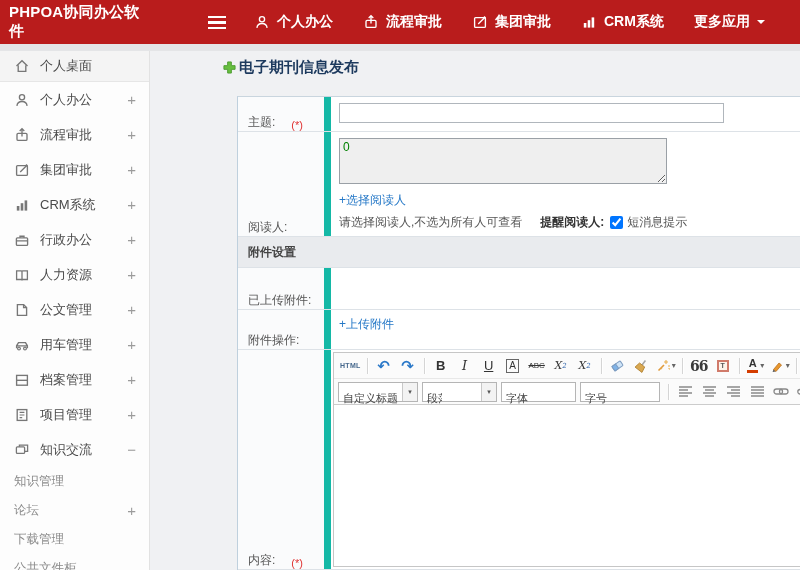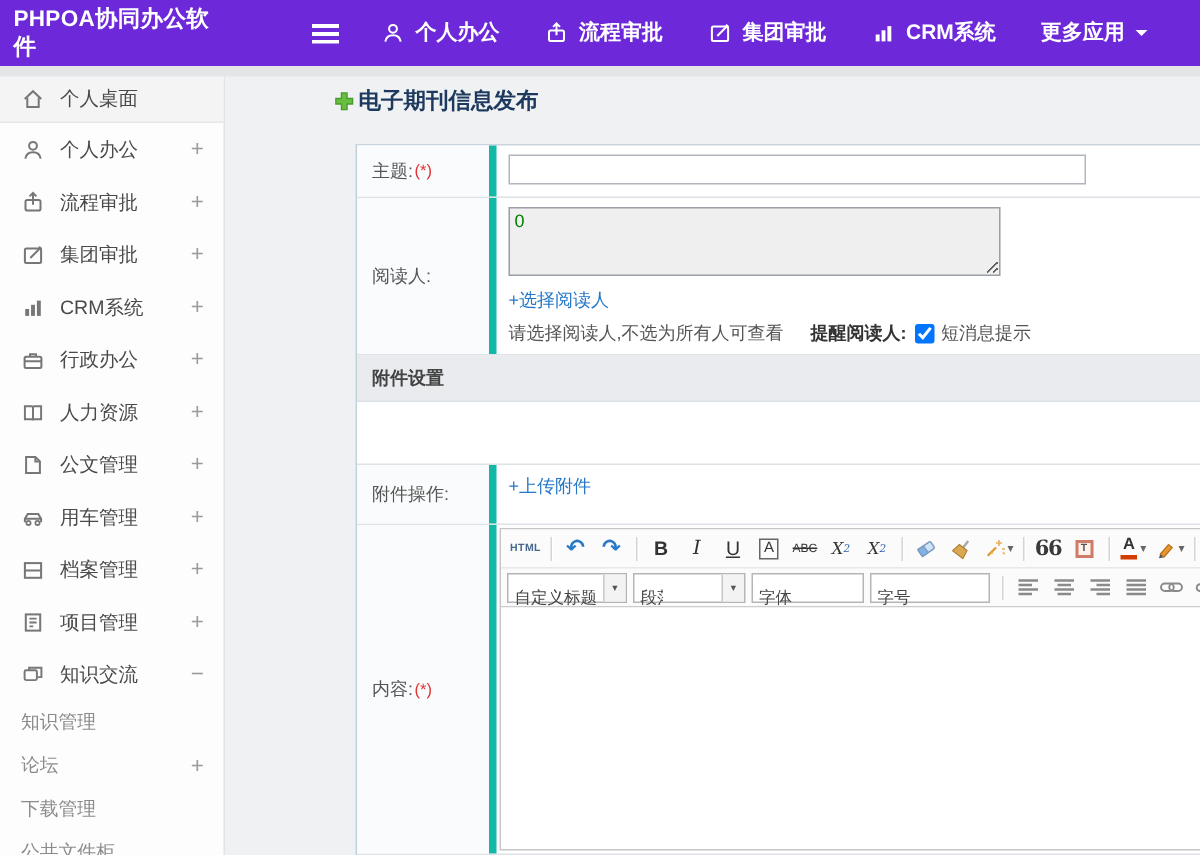--- a/index.html
+++ b/index.html
@@ -1,20 +1,20 @@
 <!DOCTYPE html>
 <html><head>
 <meta charset="utf-8">
 <style>
   html,body{margin:0;padding:0;}
   body{font-family:"Liberation Sans","DejaVu Sans",sans-serif;background:#fff;}
   #page{position:relative;width:800px;height:570px;overflow:hidden;background:#f0f1f3;}
 
   
-  .header{position:absolute;left:0;top:0;width:800px;height:44px;background:#6d28d9;color:#fff;display:flex;align-items:center;z-index:5;}
+  .header{position:absolute;left:0;top:0;width:800px;height:44px;background:#b91c1c;color:#fff;display:flex;align-items:center;z-index:5;}
   .logo{width:150px;box-sizing:border-box;padding-left:9px;font-size:15px;font-weight:bold;letter-spacing:.2px;}
   .burger{margin-left:58px;width:18px;height:13px;cursor:pointer;
           background:repeating-linear-gradient(180deg,#fff 0 2.4px,rgba(0,0,0,0) 2.4px 5.3px);}
   .nav{display:flex;align-items:center;gap:30px;margin-left:28px;}
   .nav-item{display:flex;align-items:center;gap:7px;font-size:14px;font-weight:bold;cursor:pointer;white-space:nowrap;}
   .caret-down{width:0;height:0;border:4px solid transparent;border-top-color:#fff;margin-top:4px;}
   .hdr-shadow{position:absolute;left:0;top:44px;width:800px;height:7px;background:#e4e5e7;z-index:4;}
 
   
   .sidebar{position:absolute;left:0;top:51px;width:150px;height:519px;background:#fdfdfd;border-right:1px solid #e2e2e2;box-sizing:border-box;overflow:hidden;z-index:3;}
@@ -25,22 +25,22 @@
   .sb-sub .sb-item{height:29px;color:#8b8b8b;font-size:12.5px;}
 
   
   .page-title{position:absolute;left:223px;top:58px;display:flex;align-items:center;gap:3px;z-index:2;}
   .page-title .txt{font-size:15px;font-weight:bold;color:#1d3a5e;}
 
   .form-table{position:absolute;left:237px;top:96px;width:600px;height:474px;background:#fff;
               border-top:1px solid #c9d5de;border-left:1px solid #bfd0dd;box-sizing:border-box;
               display:flex;flex-direction:column;z-index:2;}
   .frow{display:flex;border-bottom:1px solid #dde2e7;box-sizing:border-box;}
-  .flabel{width:93px;min-width:93px;box-sizing:border-box;background:#fafbfc;border-right:5px solid #14b8a6;
-          padding-left:10px;display:flex;align-items:center;gap:1px;font-size:12px;color:#555;}
+  .flabel{width:93px;min-width:93px;box-sizing:border-box;background:#fafbfc;border-right:7px solid #14b8a6;
+          padding-left:10px;display:flex;align-items:flex-end;gap:16px;font-size:12px;color:#555;}
   .fcontent{flex:1;box-sizing:border-box;padding:6px 8px;font-size:12px;color:#555;min-width:0;}
   .req{color:#e03333;font-size:11px;}
   .row-subject{height:35px;}
   .row-readers{height:105px;}
   .row-bar{height:31px;background:#e9ebee;align-items:center;padding-left:10px;font-size:12px;font-weight:bold;color:#444;}
   .row-uploaded{height:42px;}
   .row-attop{height:40px;}
   .row-content{flex:1;}
   .subject-input{width:385px;height:20px;border:1px solid #b0b6bc;background:#fff;box-sizing:border-box;padding:0 4px;font-size:12px;}
   .readers-ta{width:328px;height:46px;border:1px solid #9aa0a6;background:#efefef;color:#008000;font-size:12px;
@@ -283,20 +283,23 @@
           <span>短消息提示</span>
         </div>
       </div>
     </div>
 
     <div class="frow row-bar">
       <span>附件设置</span>
     </div>
 
     <div class="frow row-uploaded">
+      <div class="flabel">
+        <span>已上传附件:</span>
+      </div>
       <div class="fcontent"></div>
     </div>
 
     <div class="frow row-attop">
       <div class="flabel">
         <span>附件操作:</span>
       </div>
       <div class="fcontent">
         <a class="link">+上传附件</a>
       </div>

